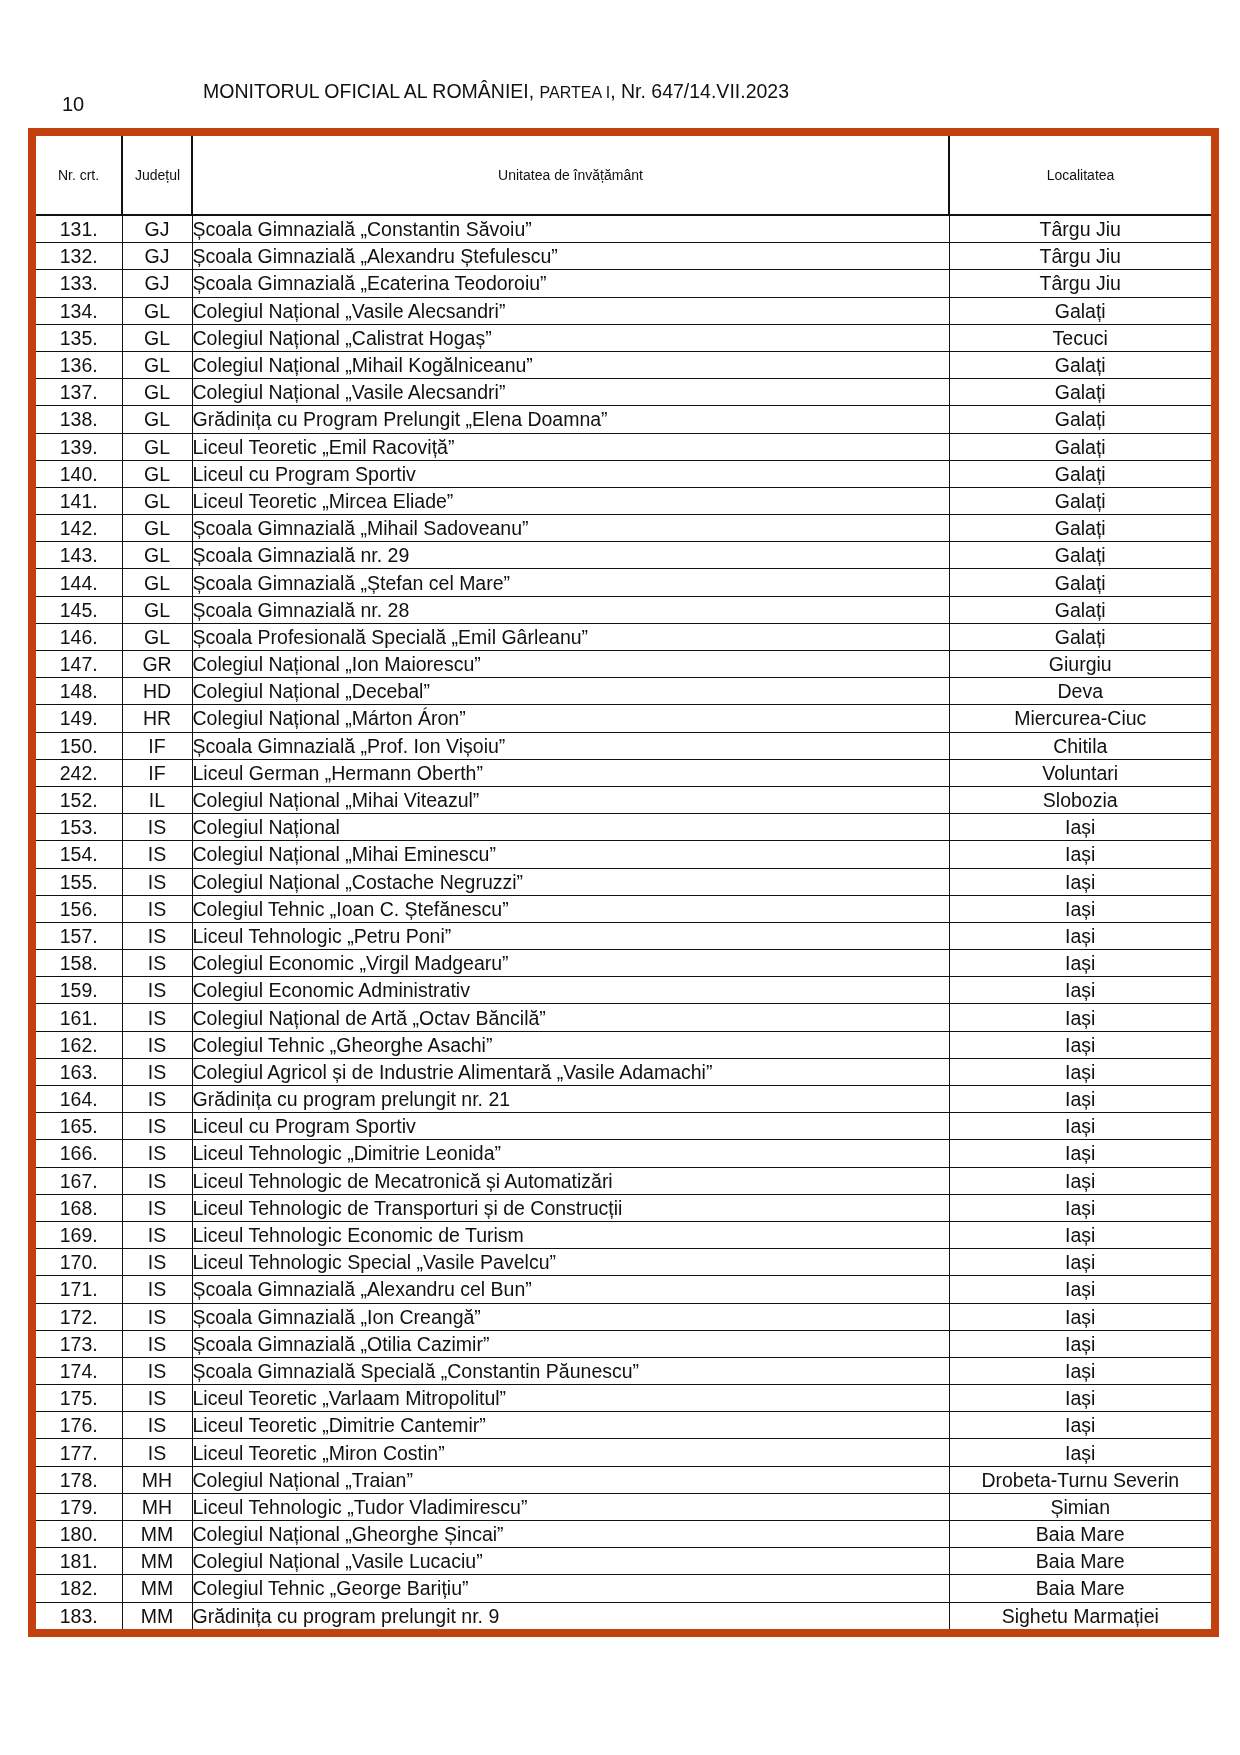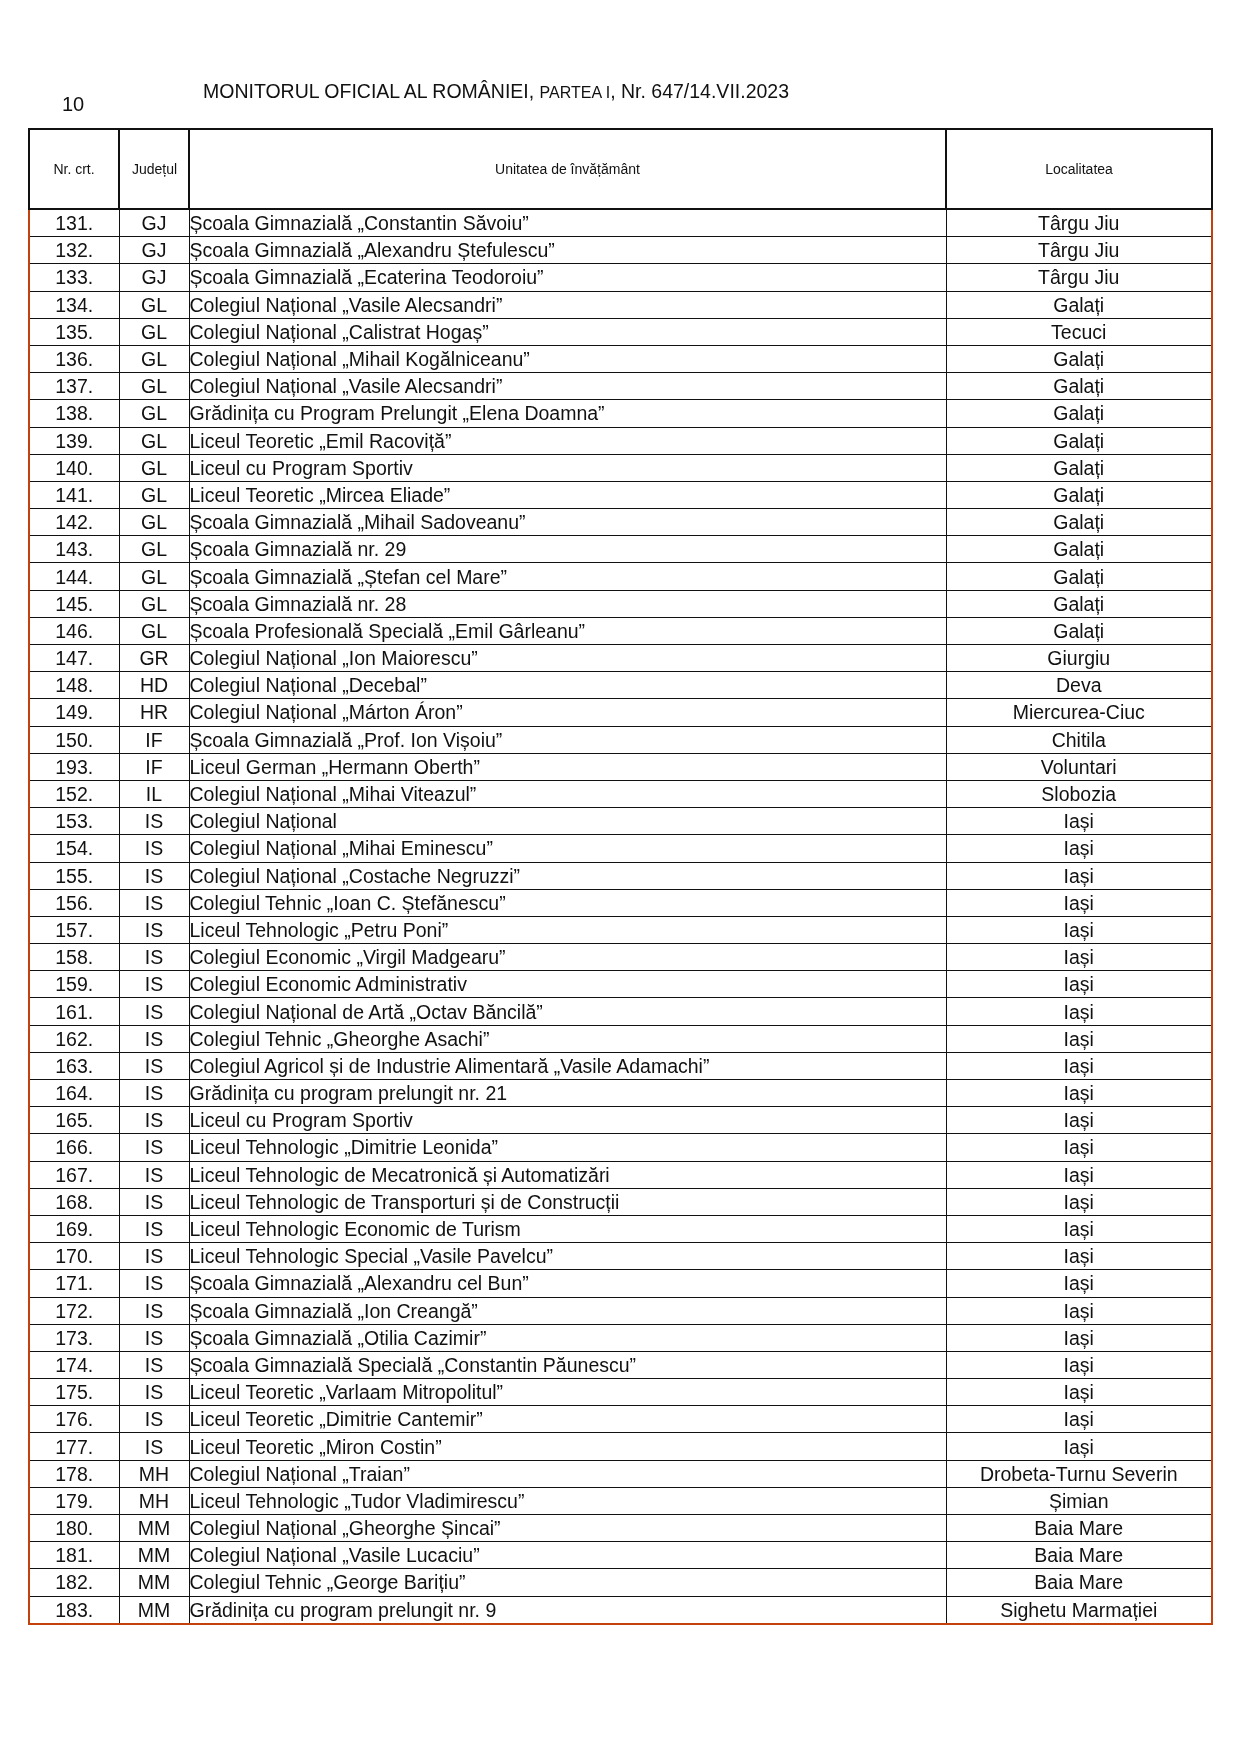--- a/index.html
+++ b/index.html
@@ -11,21 +11,21 @@
       position: absolute; left: 62px; top: 93px; font-size: 20px;
     }
     .running-head {
       position: absolute; left: 0; width: 992px; top: 80px; text-align: center;
       font-size: 19.5px; letter-spacing: 0;
     }
     .running-head .small { font-size: 16px; }
     table.list {
       position: absolute; left: 28px; top: 128px; width: 1183px;
       border-collapse: collapse; table-layout: fixed;
-      border: 2px solid #c2410c;
+      border: 8px solid #c2410c;
     }
     table.list col.c-nr { width: 90px; }
     table.list col.c-jud { width: 70px; }
     table.list col.c-unit { width: 757px; }
     table.list col.c-loc { width: 266px; }
     table.list th {
       height: 54px; font-weight: normal; font-size: 14px; line-height: 17px;
       border: 2px solid #111; text-align: center; vertical-align: middle; padding: 12px;
     }
     table.list td {
@@ -176,21 +176,21 @@
         <td class="unit">Colegiul Național „Márton Áron”</td>
         <td class="loc">Miercurea-Ciuc</td>
       </tr>
       <tr>
         <td class="nr">150.</td>
         <td class="jud">IF</td>
         <td class="unit">Școala Gimnazială „Prof. Ion Vișoiu”</td>
         <td class="loc">Chitila</td>
       </tr>
       <tr>
-        <td class="nr">193.</td>
+        <td class="nr">242.</td>
         <td class="jud">IF</td>
         <td class="unit">Liceul German „Hermann Oberth”</td>
         <td class="loc">Voluntari</td>
       </tr>
       <tr>
         <td class="nr">152.</td>
         <td class="jud">IL</td>
         <td class="unit">Colegiul Național „Mihai Viteazul”</td>
         <td class="loc">Slobozia</td>
       </tr>

